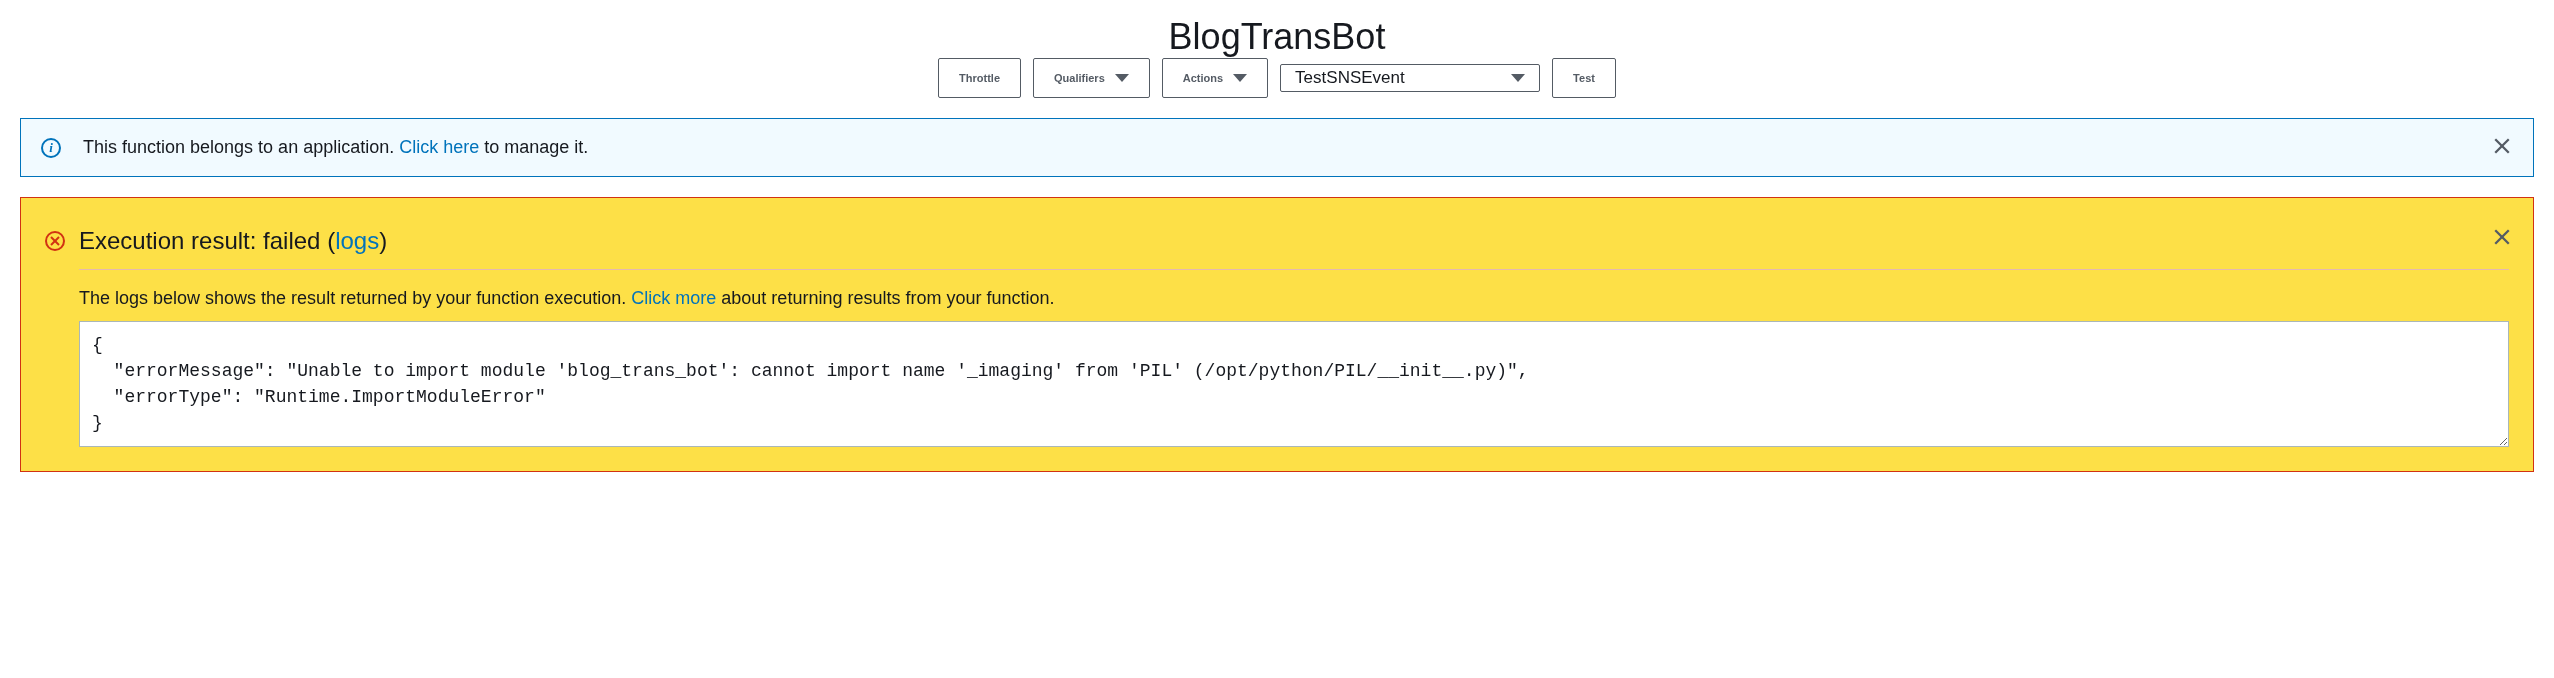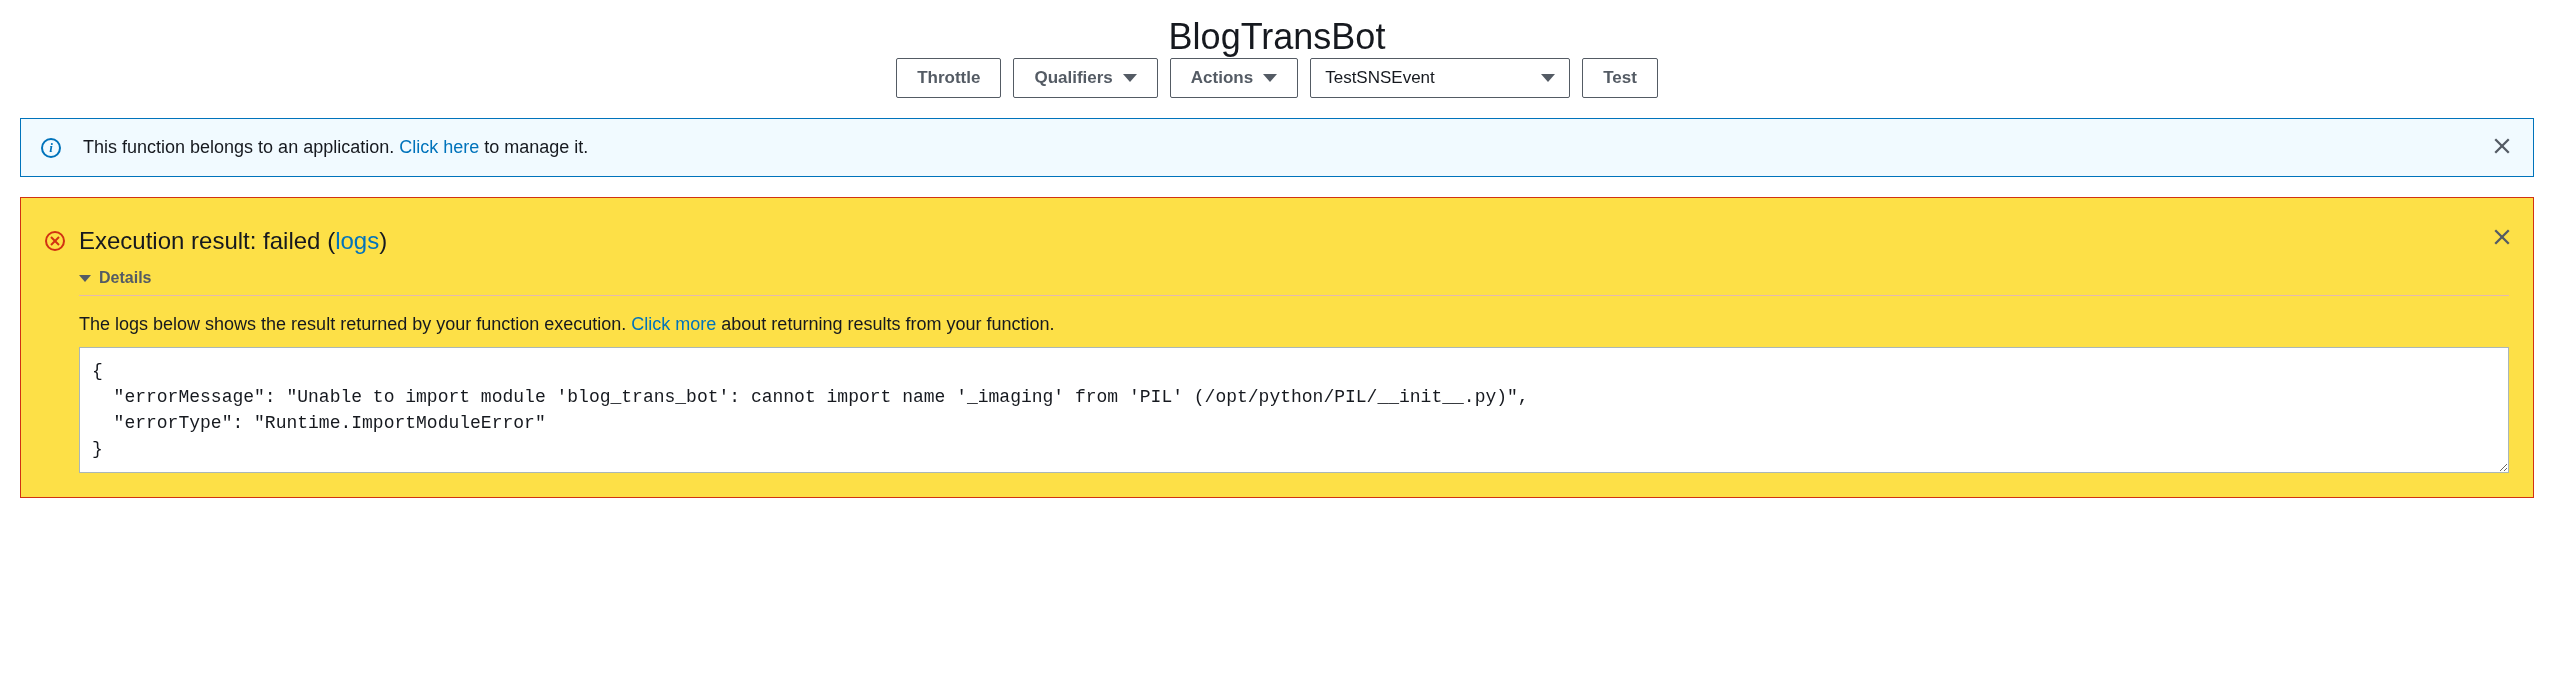--- a/index.html
+++ b/index.html
@@ -29,21 +29,21 @@
     .header-actions {
       display: flex;
       gap: 12px;
       align-items: center;
     }
     .btn {
       background: #ffffff;
       border: 1px solid #545b64;
       border-radius: 2px;
       padding: 8px 20px;
-      font-size: 17px;
+      font-size: 11px;
       font-weight: 700;
       color: #545b64;
       cursor: pointer;
       display: inline-flex;
       align-items: center;
       gap: 10px;
       height: 40px;
     }
     .btn .caret {
       width: 0;
@@ -51,21 +51,21 @@
       border-left: 7px solid transparent;
       border-right: 7px solid transparent;
       border-top: 8px solid #545b64;
     }
     .select-wrap {
       position: relative;
       display: inline-flex;
       align-items: center;
       border: 1px solid #545b64;
       border-radius: 2px;
-      height: 40px;
+      height: 28px;
       background: #ffffff;
       padding: 0 44px 0 14px;
       min-width: 260px;
       cursor: pointer;
     }
     .select-wrap .sel-text {
       font-size: 17px;
       color: #16191f;
     }
     .select-wrap .sel-caret {
@@ -275,24 +275,20 @@
           <line x1="1" y1="1" x2="9" y2="9"></line>
           <line x1="9" y1="1" x2="1" y2="9"></line>
         </svg>
     </div>
     <div class="error-title">
       <span>Execution result: failed (</span><a class="link">logs</a><span>)</span>
     </div>
   </div>
 
   <div class="error-body">
-    <button class="details-toggle">
-      <span class="tri"></span>
-      <span>Details</span>
-    </button>
     <hr class="divider">
     <div class="details-desc">
       <span>The logs below shows the result returned by your function execution. </span><a class="link">Click more</a><span> about returning results from your function.</span>
     </div>
     <pre class="codebox">{
   "errorMessage": "Unable to import module 'blog_trans_bot': cannot import name '_imaging' from 'PIL' (/opt/python/PIL/__init__.py)",
   "errorType": "Runtime.ImportModuleError"
 }</pre>
   </div>
 </div>

